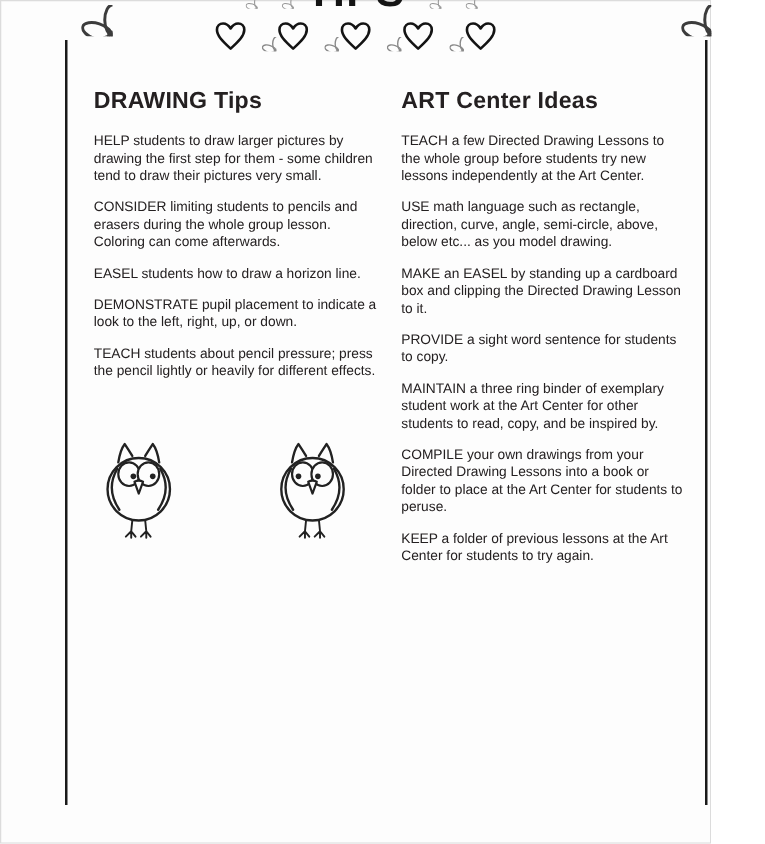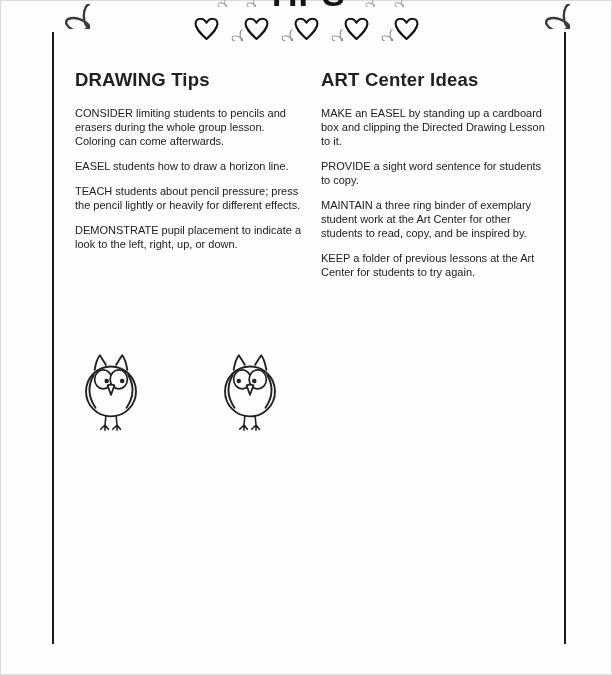--- a/index.html
+++ b/index.html
@@ -1,18 +1,18 @@
 <!DOCTYPE html>
 <html><head>
 <meta charset="utf-8">
 <style>
   html,body{margin:0;padding:0;background:#ffffff;}
   .page{
     position:relative;
-    width:612px;height:675px;
+    width:569px;height:675px;
     background:#fdfdfd;
     overflow:hidden;
     box-shadow:inset 0 0 0 1px #dcdcdc;
     font-family:"Liberation Sans","DejaVu Sans",sans-serif;
     color:#242021;
   }
   
   .title-row{
     position:absolute;top:-20px;left:0;right:0;
     display:flex;justify-content:center;align-items:flex-end;gap:10px;
@@ -147,33 +147,37 @@
   <svg class="corner-flower cf-br" viewBox="-25 -25 50 50">
       <use href="#sym-flower"></use>
     </svg>
 
   <div class="vrule vrule-left"></div>
   <div class="vrule vrule-right"></div>
 
   <div class="col col-left">
     <h2>DRAWING Tips</h2>
     <div>
+        <p>HELP students to draw larger pictures by drawing the first step for them - some children tend to draw their pictures very small.</p>
         <p>CONSIDER limiting students to pencils and erasers during the whole group lesson. Coloring can come afterwards.</p>
         <p>EASEL students how to draw a horizon line.</p>
+        <p>DEMONSTRATE pupil placement to indicate a look to the left, right, up, or down.</p>
         <p>TEACH students about pencil pressure; press the pencil lightly or heavily for different effects.</p>
-        <p>DEMONSTRATE pupil placement to indicate a look to the left, right, up, or down.</p>
       </div>
   </div>
 
   <div class="col col-right">
     <h2>ART Center Ideas</h2>
     <div>
+        <p>TEACH a few Directed Drawing Lessons to the whole group before students try new lessons independently at the Art Center.</p>
+        <p>USE math language such as rectangle, direction, curve, angle, semi-circle, above, below etc... as you model drawing.</p>
         <p>MAKE an EASEL by standing up a cardboard box and clipping the Directed Drawing Lesson to it.</p>
         <p>PROVIDE a sight word sentence for students to copy.</p>
         <p>MAINTAIN a three ring binder of exemplary student work at the Art Center for other students to read, copy, and be inspired by.</p>
+        <p>COMPILE your own drawings from your Directed Drawing Lessons into a book or folder to place at the Art Center for students to peruse.</p>
         <p>KEEP a folder of previous lessons at the Art Center for students to try again.</p>
       </div>
   </div>
 
   <svg class="owl owl-left" viewBox="0 0 72 96">
     <g fill="none" stroke="#222" stroke-width="2.2" stroke-linecap="round" stroke-linejoin="round">
       <path d="M17,20 Q19,8 23,3 Q27,9 30,14"></path>
       <path d="M42,14 Q45,9 49,3 Q53,8 55,20"></path>
       <circle cx="36" cy="45" r="29"></circle>
       <path d="M16,26 Q5,45 18,64"></path>

